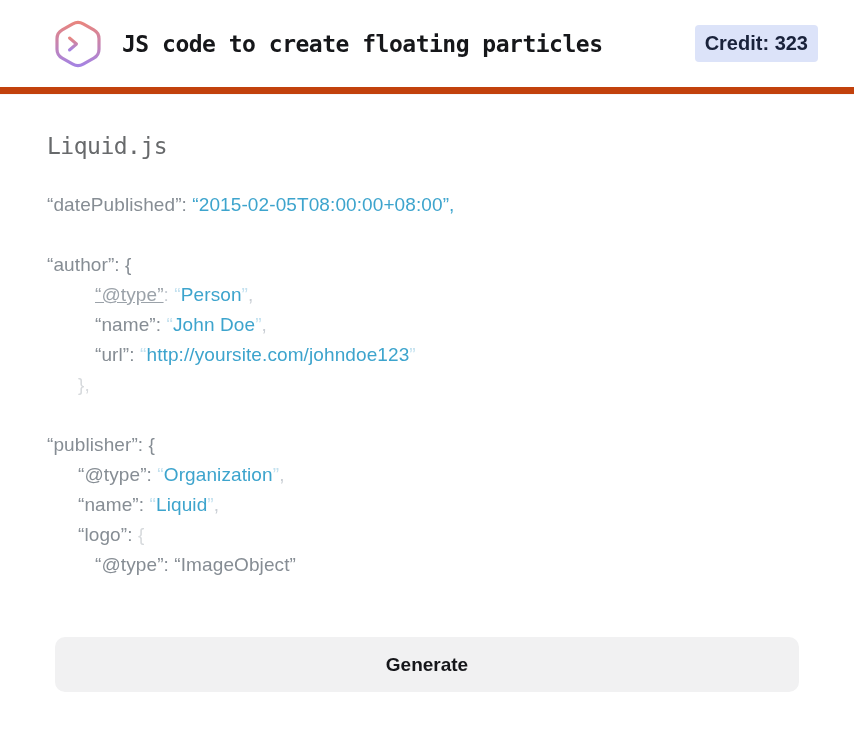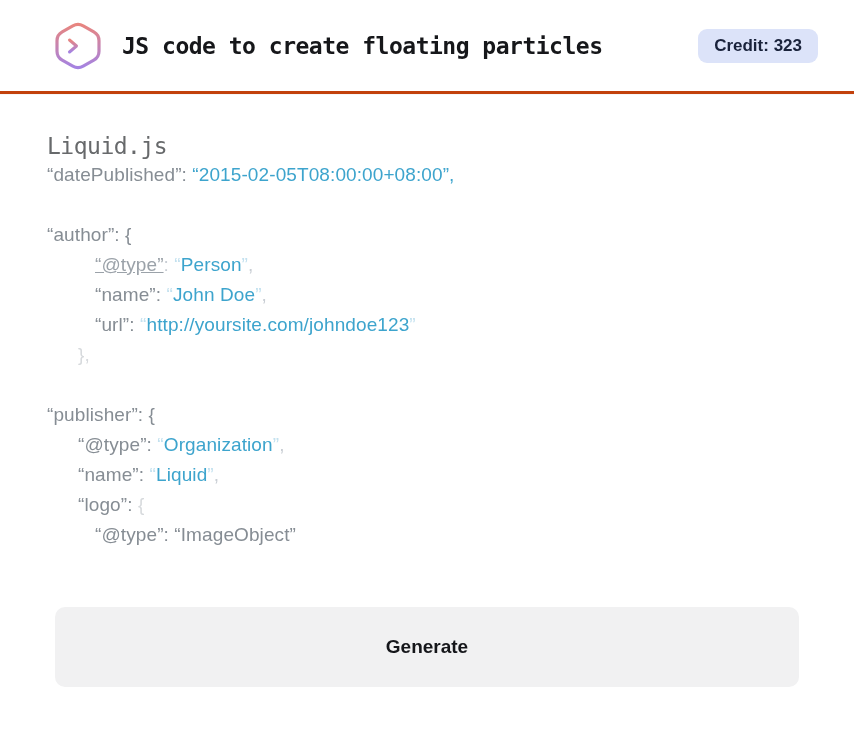--- a/index.html
+++ b/index.html
@@ -8,71 +8,72 @@
     background: #ffffff;
     font-family: "Liberation Sans", sans-serif;
     overflow: hidden;
   }
   .header {
     height: 94px;
     display: flex;
     align-items: center;
     padding: 0 36px 0 55px;
     background: #ffffff;
-    border-bottom: 3px solid #c2410c;
+    border-bottom: 7px solid #c2410c;
     box-shadow: 0 1px 0 rgba(0,0,0,0.03);
   }
   .app-icon { width: 46px; height: 50px; flex: 0 0 auto; }
   .header-title {
     margin-left: 21px;
     font-family: "DejaVu Sans Mono", monospace;
     font-weight: 700;
     font-size: 23px;
     letter-spacing: -0.5px;
     color: #16171a;
     white-space: nowrap;
   }
   .spacer { flex: 1; }
   .credit-badge {
     background: var(--badge-bg);
     color: var(--badge-text);
     font-weight: 700;
-    font-size: 17px;
-    padding: 7px 16px;
-    border-radius: 9px;
+    font-size: 20px;
+    padding: 7px 10px;
+    border-radius: 4px;
     white-space: nowrap;
   }
   .main { padding: 0 47px; }
   .file-label {
     margin-top: 38px;
     font-family: "DejaVu Sans Mono", monospace;
     font-weight: 500;
     font-size: 23px;
     letter-spacing: -0.5px;
     color: #67696b;
     line-height: 28px;
   }
   .code-block {
+    margin-top: 30px;
     font-size: 19px;
     line-height: 30px;
     letter-spacing: 0.1px;
     white-space: pre;
   }
   .code-line { height: 30px; }
   .c-key   { color: var(--key-gray); }
   .c-muted { color: var(--muted-gray); text-decoration: underline; }
   .c-light { color: var(--light-gray); }
   .c-faint { color: var(--faint-gray); }
   .c-blue  { color: var(--accent-blue); }
   .c-qblue { color: var(--quote-blue); }
   .generate-button {
     display: block;
     margin: 57px 8px 0 8px;
     width: calc(100% - 16px);
-    height: 80px;
+    height: 55px;
     background: var(--button-bg);
     border: none;
     border-radius: 10px;
     font-family: "Liberation Sans", sans-serif;
     font-weight: 700;
     font-size: 19px;
     color: #15161a;
     cursor: pointer;
   }
 </style>

